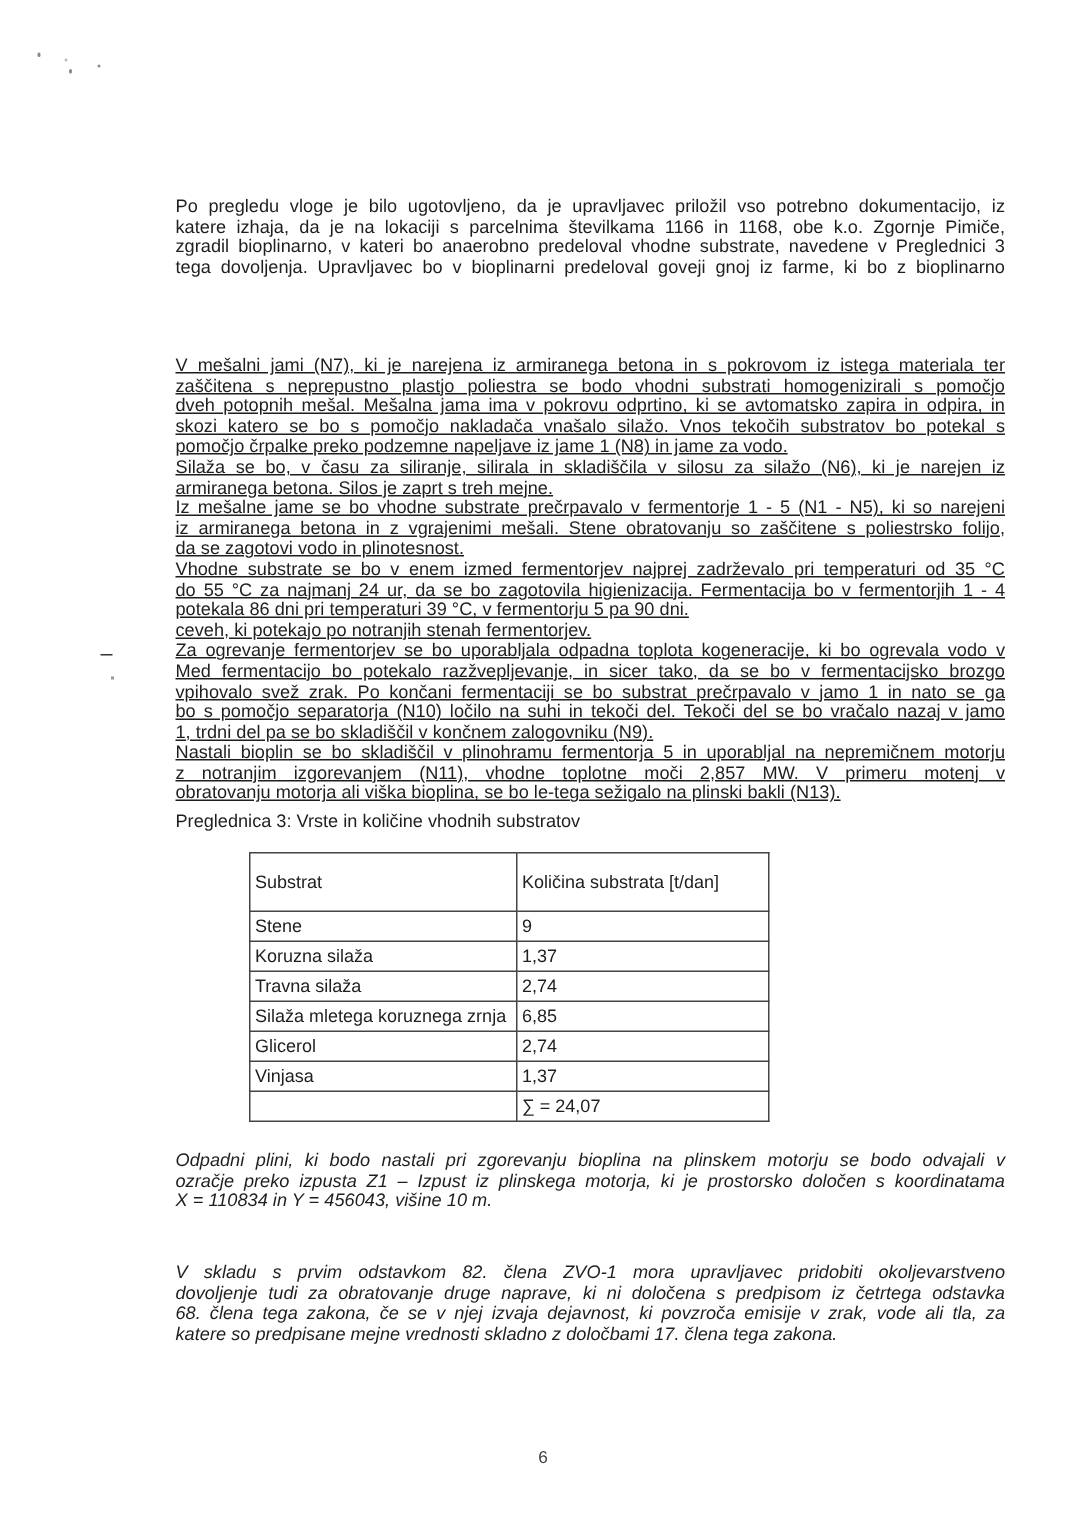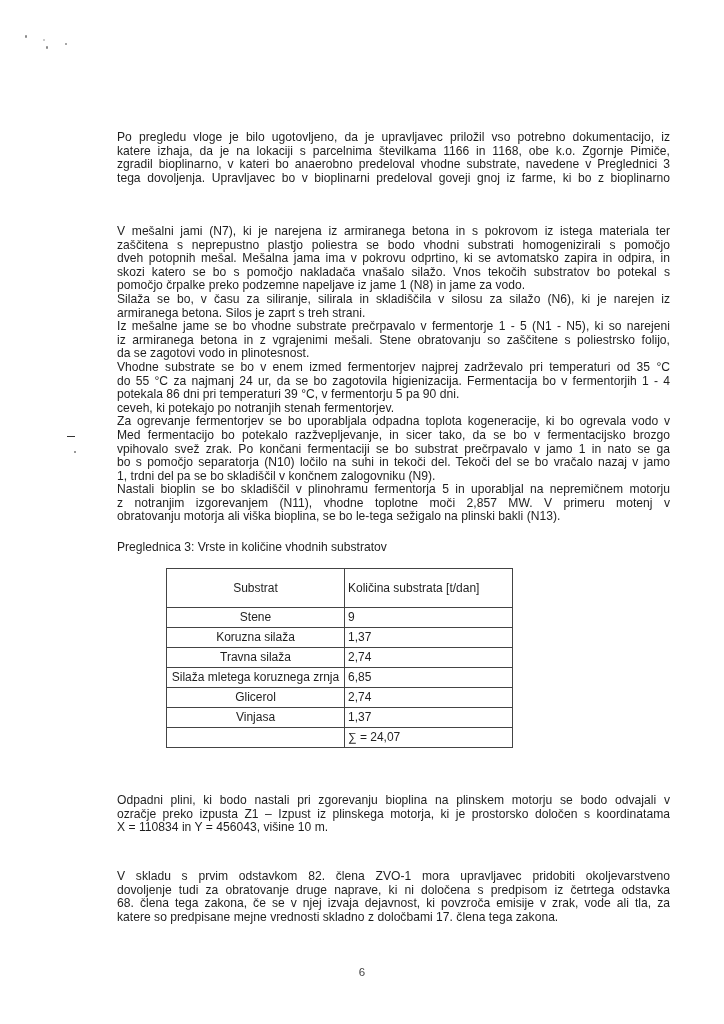--- a/index.html
+++ b/index.html
@@ -78,21 +78,21 @@
       font-weight: normal;
       height: 19px;
       line-height: 19px;
       white-space: nowrap;
     }
     table.substrates th {
       height: 38px;
       line-height: 38px;
     }
     table.substrates .col-name {
-      text-align: center;
+      text-align: left;
       width: 171px;
     }
     table.substrates .col-qty {
       text-align: left;
     }
     .page-number {
       position: absolute;
       left: 0;
       width: 724px;
       top: 966px;
@@ -113,28 +113,28 @@
     <span style="left:65px;top:43px;width:2px;height:2px;"></span>
   </div>
 
   <div class="text-block" style="top:131px;">
     <span class="line">Po pregledu vloge je bilo ugotovljeno, da je upravljavec priložil vso potrebno dokumentacijo, iz</span>
     <span class="line">katere izhaja, da je na lokaciji s parcelnima številkama 1166 in 1168, obe k.o. Zgornje Pimiče,</span>
     <span class="line">zgradil bioplinarno, v kateri bo anaerobno predeloval vhodne substrate, navedene v Preglednici 3</span>
     <span class="line">tega dovoljenja. Upravljavec bo v bioplinarni predeloval goveji gnoj iz farme, ki bo z bioplinarno</span>
   </div>
 
-  <div class="text-block" style="top:225px;">
+  <div class="text-block" style="top:237px;text-decoration:underline;">
     <span class="line">V mešalni jami (N7), ki je narejena iz armiranega betona in s pokrovom iz istega materiala ter</span>
     <span class="line">zaščitena s neprepustno plastjo poliestra se bodo vhodni substrati homogenizirali s pomočjo</span>
     <span class="line">dveh potopnih mešal. Mešalna jama ima v pokrovu odprtino, ki se avtomatsko zapira in odpira, in</span>
     <span class="line">skozi katero se bo s pomočjo nakladača vnašalo silažo. Vnos tekočih substratov bo potekal s</span>
     <span class="line last">pomočjo črpalke preko podzemne napeljave iz jame 1 (N8) in jame za vodo.</span>
     <span class="line">Silaža se bo, v času za siliranje, silirala in skladiščila v silosu za silažo (N6), ki je narejen iz</span>
-    <span class="line last">armiranega betona. Silos je zaprt s treh strani.</span>
+    <span class="line last">armiranega betona. Silos je zaprt s treh mejne.</span>
     <span class="line">Iz mešalne jame se bo vhodne substrate prečrpavalo v fermentorje 1 - 5 (N1 - N5), ki so narejeni</span>
     <span class="line">iz armiranega betona in z vgrajenimi mešali. Stene obratovanju so zaščitene s poliestrsko folijo,</span>
     <span class="line last">da se zagotovi vodo in plinotesnost.</span>
     <span class="line">Vhodne substrate se bo v enem izmed fermentorjev najprej zadrževalo pri temperaturi od 35 °C</span>
     <span class="line">do 55 °C za najmanj 24 ur, da se bo zagotovila higienizacija. Fermentacija bo v fermentorjih 1 - 4</span>
     <span class="line last">potekala 86 dni pri temperaturi 39 °C, v fermentorju 5 pa 90 dni.</span>
     <span class="line last">ceveh, ki potekajo po notranjih stenah fermentorjev.</span>
     <span class="line">Za ogrevanje fermentorjev se bo uporabljala odpadna toplota kogeneracije, ki bo ogrevala vodo v</span>
     <span class="line">Med fermentacijo bo potekalo razžvepljevanje, in sicer tako, da se bo v fermentacijsko brozgo</span>
     <span class="line">vpihovalo svež zrak. Po končani fermentaciji se bo substrat prečrpavalo v jamo 1 in nato se ga</span>
@@ -182,27 +182,27 @@
         <td class="col-name">Vinjasa</td>
         <td class="col-qty">1,37</td>
       </tr>
       <tr>
         <td class="col-name"></td>
         <td class="col-qty">∑ = 24,07</td>
       </tr>
     </tbody>
   </table>
 
-  <div class="text-block" style="top:794px;">
+  <div class="text-block" style="top:767px;font-style:italic;">
     <span class="line">Odpadni plini, ki bodo nastali pri zgorevanju bioplina na plinskem motorju se bodo odvajali v</span>
     <span class="line">ozračje preko izpusta Z1 – Izpust iz plinskega motorja, ki je prostorsko določen s koordinatama</span>
     <span class="line last">X = 110834 in Y = 456043, višine 10 m.</span>
   </div>
 
-  <div class="text-block" style="top:870px;">
+  <div class="text-block" style="top:842px;font-style:italic;">
     <span class="line">V skladu s prvim odstavkom 82. člena ZVO-1 mora upravljavec pridobiti okoljevarstveno</span>
     <span class="line">dovoljenje tudi za obratovanje druge naprave, ki ni določena s predpisom iz četrtega odstavka</span>
     <span class="line">68. člena tega zakona, če se v njej izvaja dejavnost, ki povzroča emisije v zrak, vode ali tla, za</span>
     <span class="line last">katere so predpisane mejne vrednosti skladno z določbami 17. člena tega zakona.</span>
   </div>
 
   <div class="page-number">6</div>
 </div>
 
 </body></html>

